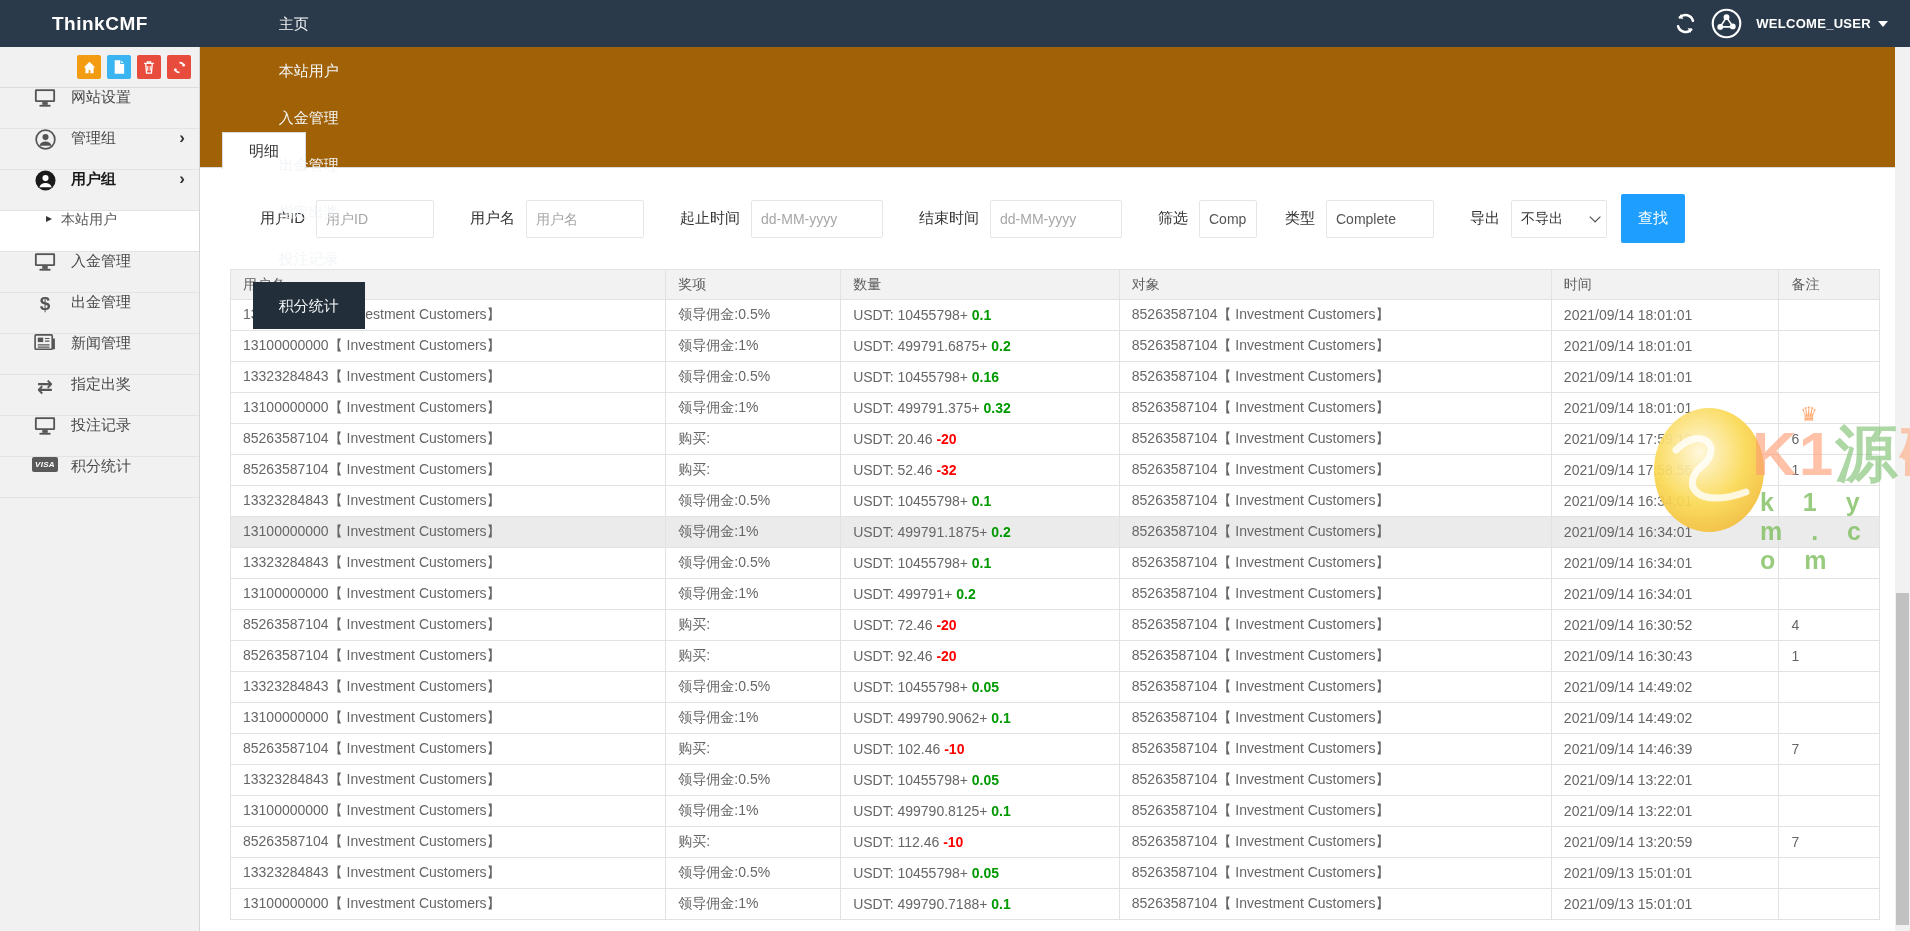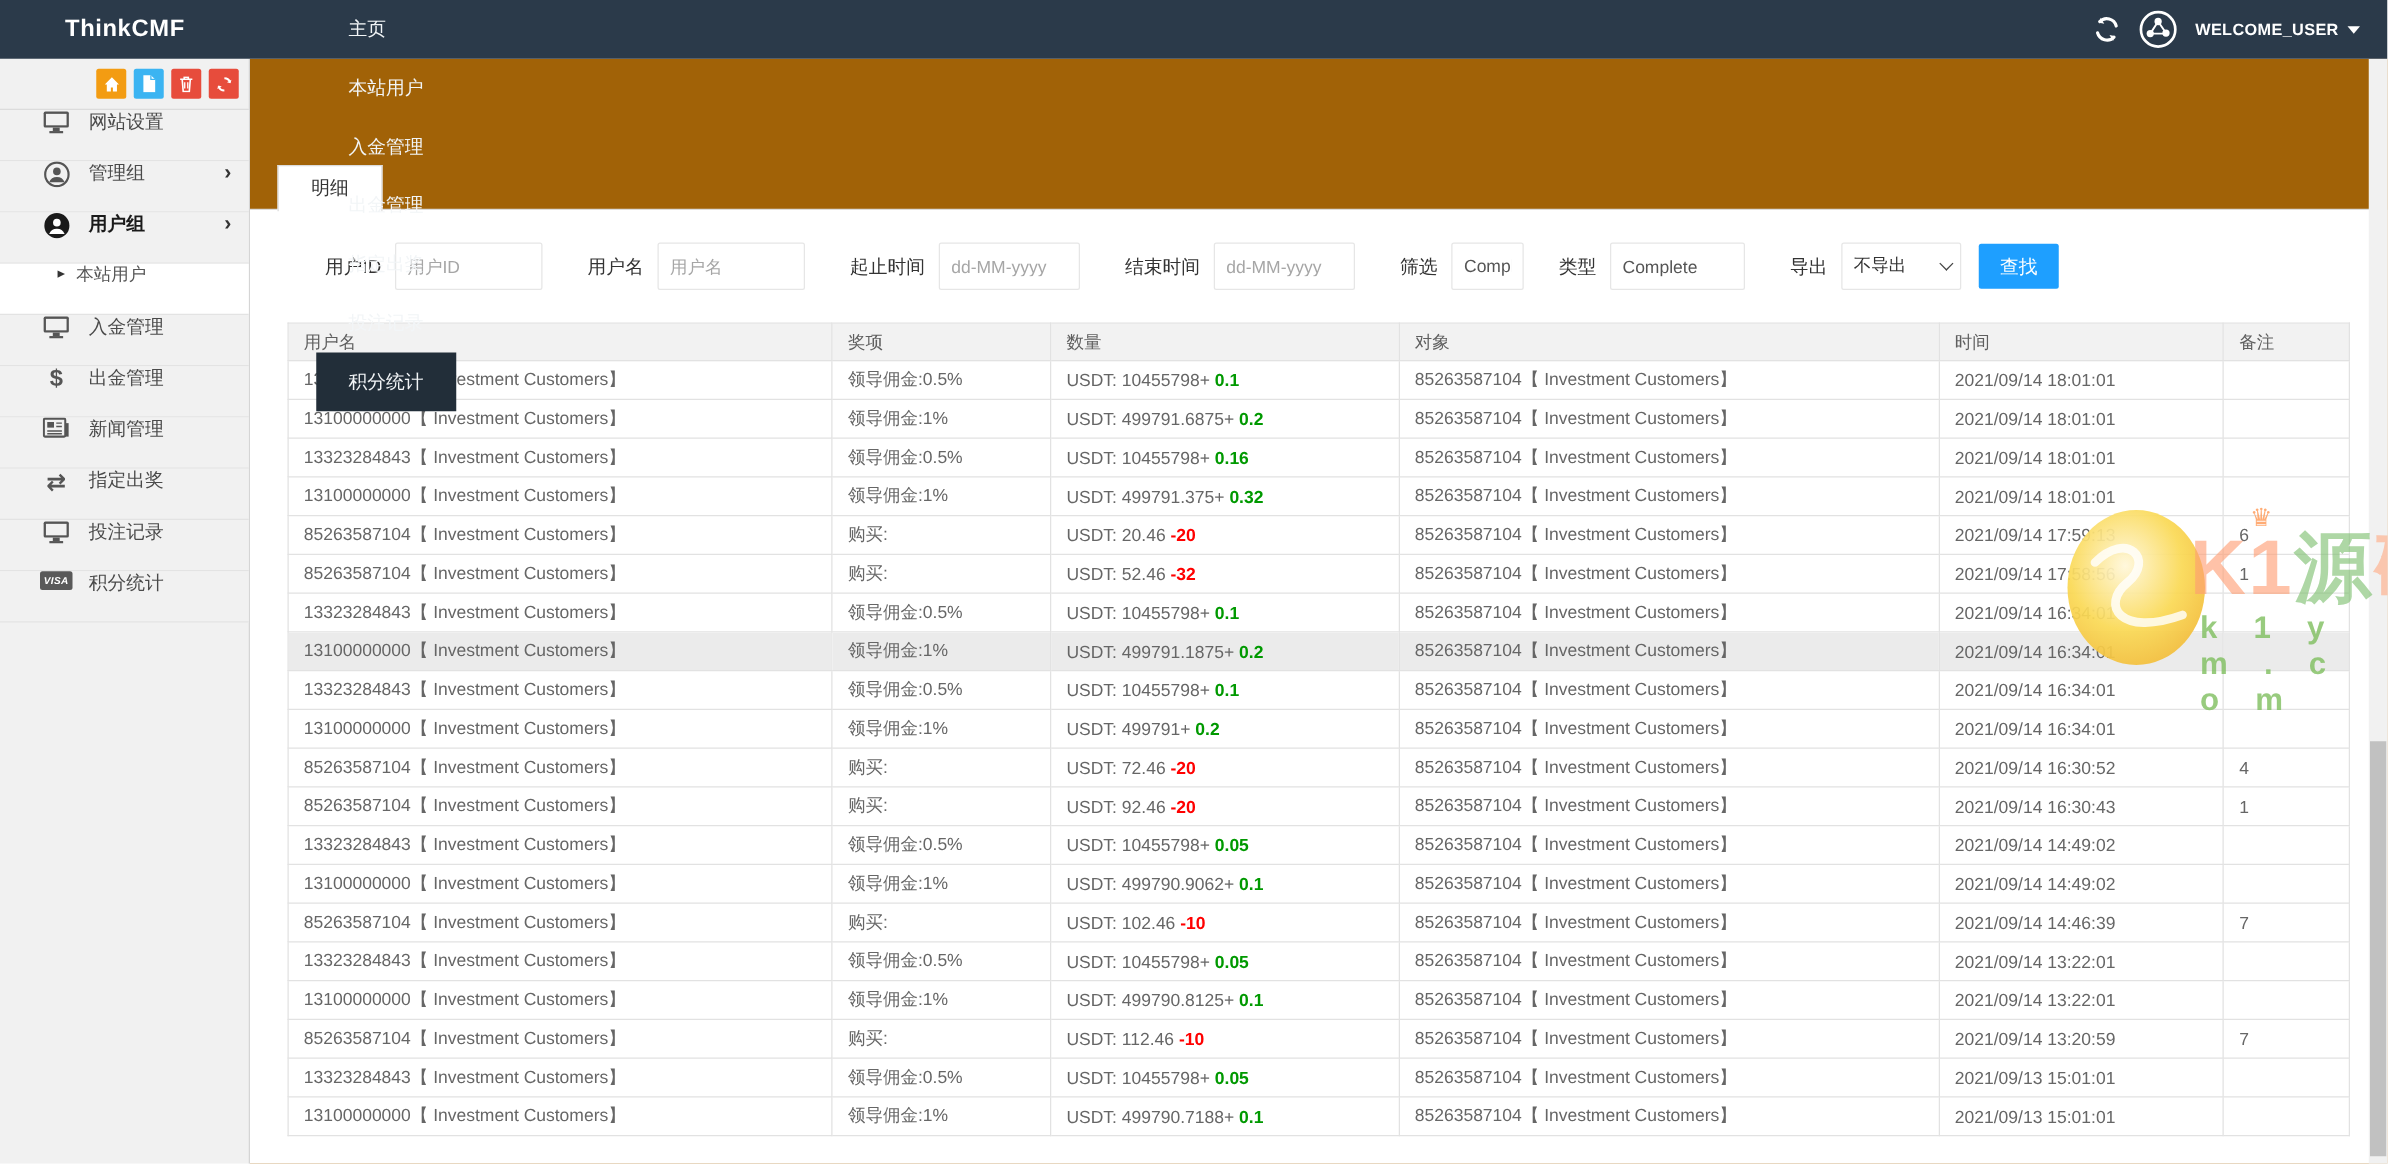--- a/index.html
+++ b/index.html
@@ -36,24 +36,24 @@
   .content { flex:1; background:#a16207; position:relative; }
   .tabstrip { margin-top:84px; padding-left:22px; border-bottom:1px solid #dcdcdc; height:37px; }
   .tab { display:inline-block; background:#fff; border:1px solid #dcdcdc; border-bottom:none; line-height:36px; height:37px; padding:0 26px; font-size:15px; color:#333; cursor:pointer; position:relative; top:1px; }
   .panel { background:#fff; height:calc(100% - 121px); padding:0 30px; }
 
   .filters { display:flex; align-items:center; padding-top:26px; padding-left:30px; flex-wrap:nowrap; }
   .fgroup { display:flex; align-items:center; margin-right:36px; }
   .fgroup label { font-size:15px; color:#333; margin-right:11px; white-space:nowrap; }
   .f-input { height:38px; border:1px solid #e6e6e6; border-radius:2px; padding:0 9px; font-size:14px; color:#555; background:#fff; outline:none; font-family:inherit; }
   .f-input::placeholder { color:#a6a6a6; }
-  .w150 { width:118px; } .w158 { width:113px; } .w62 { width:58px; } .w120 { width:108px; }
+  .w150 { width:118px; } .w158 { width:132px; } .w62 { width:58px; } .w120 { width:108px; }
   .fake-select { height:38px; width:96px; border:1px solid #e6e6e6; border-radius:2px; background:#fff; display:flex; align-items:center; justify-content:space-between; padding:0 9px; font-size:14px; color:#333; cursor:pointer; }
   .sel-caret { width:8px; height:8px; border-right:1.6px solid #444; border-bottom:1.6px solid #444; transform:rotate(45deg) translateY(-3px); }
-  .search-btn { height:36px; width:64px; background:#1E9FFF; color:#fff; border:none; border-radius:2px; font-size:15px; cursor:pointer; margin-left:4px; font-family:inherit; }
+  .search-btn { height:49px; width:64px; background:#1E9FFF; color:#fff; border:none; border-radius:2px; font-size:15px; cursor:pointer; margin-left:4px; font-family:inherit; }
 
   
   table.grid { width:100%; border-collapse:collapse; margin-top:26px; table-layout:fixed; }
   table.grid th { background:#f2f2f2; font-weight:normal; text-align:left; font-size:14px; color:#5f5f5f; height:30px; padding:0 0 0 12px; border:1px solid #e2e2e2; }
   table.grid td { font-size:14px; color:#666; height:31px; padding:0 0 0 12px; border:1px solid #e2e2e2; white-space:nowrap; overflow:hidden; }
   tr.hl td { background:#ebebeb; }
   .up { color:#009900; font-weight:bold; }
   .down { color:#ff0000; font-weight:bold; }
 
   

